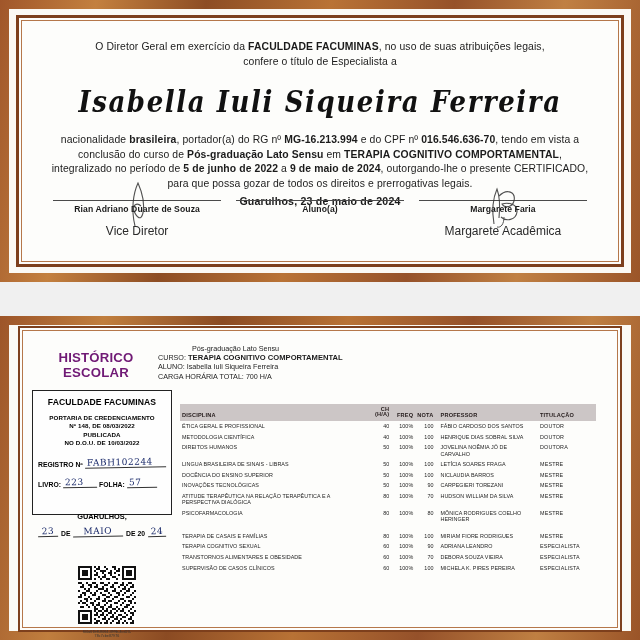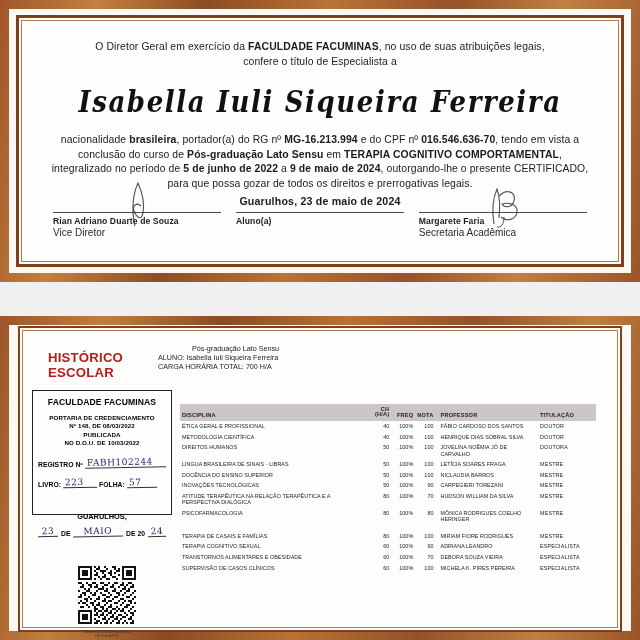--- a/index.html
+++ b/index.html
@@ -39,24 +39,24 @@
   .c-name {
     font-family: "DejaVu Serif", serif;
     font-style: italic; font-weight: 700;
     font-size: 26px; letter-spacing: 1.6px;
     margin: 18px 0 16px; color: #111;
     transform: scaleY(1.12);
   }
   .c-place { font-size: 10.6px; font-weight: 700; margin-top: 4px; letter-spacing:.2px;}
 
   .sigrow { position:absolute; left: 8px; right: 8px; bottom: 6px; display:flex; justify-content:space-between; }
-  .sigcell { width: 31.5%; position: relative; text-align: left; }
+  .sigcell { width: 31.5%; position: relative; text-align: center; }
   .sigline { border-top: 1.4px solid #4a4a4a; margin-bottom: 3px; }
   .sig-n { font-size: 8.6px; font-weight: 700; letter-spacing: .1px; }
-  .sig-r { font-size: 10px; color: #2a2a2a; margin-top: 1px; }
+  .sig-r { font-size: 12px; color: #2a2a2a; margin-top: 10px; }
   .scribble { position:absolute; bottom: 10px; left: 50%; transform: translateX(-50%); opacity:.85; }
 
   .camscan {
     position:absolute; right: 10px; top: 290px;
     font-size: 9.6px; color: #3c3c3c; letter-spacing:.1px;
   }
 
   .gapbar { position:absolute; left:0; top:282px; width:640px; height:34px; background:#f0f0f0; }
 
   
@@ -67,22 +67,22 @@
     padding: 9px;
   }
   .w2-gap { position:absolute; inset:9px; background:#fbf9f4; }
   .w2-inner {
     position:absolute; left:18px; top:10px; right:18px; bottom:8px;
     border: 2.5px solid #7d3f1c; background:#fdfdfb;
   }
   .w2-inner::after{ content:""; position:absolute; inset:2px; border:1px solid #b5774a; pointer-events:none; }
 
   .t-head { position:absolute; left:28px; top:14px; right:20px; display:flex; gap:14px; }
-  .t-title { font-size: 13.2px; font-weight: 700; line-height: 15px; letter-spacing:.2px; color:#b91c1c;
-             width: 96px; text-align: left; padding-top: 8px; }
+  .t-title { font-size: 13.2px; font-weight: 700; line-height: 15px; letter-spacing:.2px; color:#701a75;
+             width: 96px; text-align: center; padding-top: 8px; }
   .t-meta { font-size: 7.2px; line-height: 9.2px; color:#1c1c1c; padding-top:2px; }
   .t-meta .sub { padding-left: 34px; }
   .t-meta b { font-weight:700; font-size:7.6px; }
 
   
   .regbox {
     position:absolute; left: 12px; top: 62px; width: 140px; height: 125px;
     border: 1.4px solid #222; background:#fefefe; padding: 6px 5px;
     text-align:center;
   }
@@ -166,21 +166,21 @@
           </div>
 
           <div class="sigcell">
             <svg class="scribble" width="58" height="44" viewBox="0 0 58 44">
               <path d="M20 40 C18 28 19 14 23 5 C26 13 26 24 25 34" fill="none" stroke="#333" stroke-width="1.1"></path>
               <path d="M25 12 C33 4 42 8 40 17 C38 24 30 24 28 20 C34 18 44 20 43 28 C42 36 32 38 27 33" fill="none" stroke="#333" stroke-width="1.1"></path>
               <path d="M30 33 C30 40 27 44 23 43" fill="none" stroke="#333" stroke-width="1"></path>
             </svg>
             <div class="sigline"></div>
             <div class="sig-n">Margarete Faria</div>
-            <div class="sig-r">Secretaria Acadêmica</div>
+            <div class="sig-r">Margarete Acadêmica</div>
           </div>
 
         </div>
       </div>
     </div>
   </div>
 
   <div class="camscan">Digitalizado com CamScanner</div>
   <div class="gapbar"></div>
 
@@ -189,20 +189,21 @@
     <div class="w2-gap"></div>
     <div class="w2-inner">
 
       <div class="t-head">
         <div class="t-title">
           <div>HISTÓRICO</div>
           <div>ESCOLAR</div>
         </div>
         <div class="t-meta">
           <div class="sub">Pós-graduação Lato Sensu</div>
+          <div><span>CURSO:</span> <b>TERAPIA COGNITIVO COMPORTAMENTAL</b></div>
           <div><span>ALUNO:</span> <span>Isabella Iuli Siqueira Ferreira</span></div>
           <div><span>CARGA HORÁRIA TOTAL:</span> <span>700 H/A</span></div>
         </div>
       </div>
 
       <div class="regbox">
         <div class="reg-h">FACULDADE FACUMINAS</div>
         <div class="reg-s">PORTARIA DE CREDENCIAMENTO</div>
         <div class="reg-s">Nº 148, DE 08/03/2022</div>
         <div class="reg-s">PUBLICADA</div>

